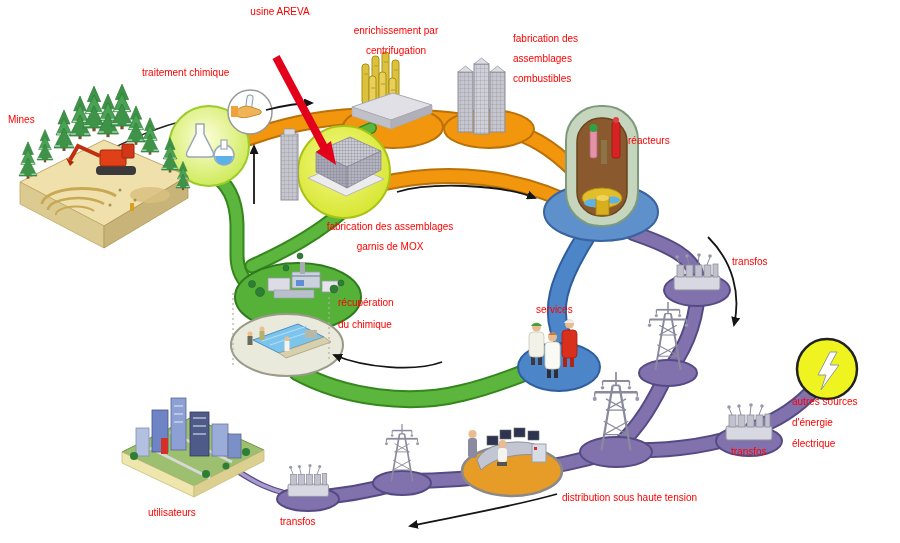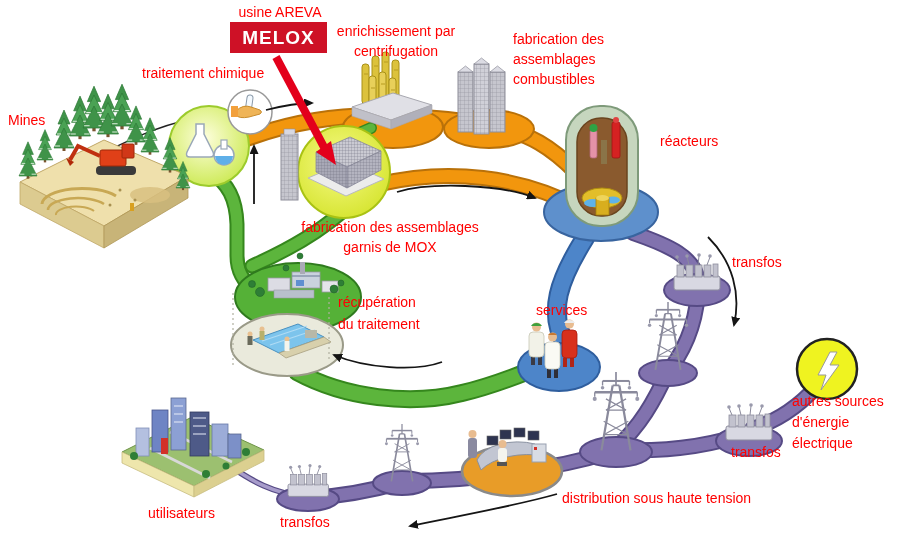--- a/index.html
+++ b/index.html
@@ -1,19 +1,19 @@
 <!DOCTYPE html>
 <html><head>
 <meta charset="utf-8">
 <style>
   html,body{margin:0;padding:0;background:#fff;}
   #stage{position:relative;width:900px;height:543px;background:#ffffff;overflow:hidden;
          font-family:"Liberation Sans", sans-serif;}
   #scene{position:absolute;left:0;top:0;}
-  .lbl{position:absolute;color:#FF0000;font-size:14px;line-height:20px;white-space:pre-line;}
+  .lbl{position:absolute;color:#FF0000;font-size:10px;line-height:20px;white-space:pre-line;}
   .lbl.center{text-align:center;}
   .melox-box{position:absolute;background:#CE1126;color:#fff;display:flex;align-items:center;
              justify-content:center;font-weight:bold;font-size:19px;letter-spacing:1px;}
 </style>
 </head>
 <body>
 
 <div id="stage">
 <svg id="scene" width="900" height="543" viewBox="0 0 900 543">
   <defs>
@@ -359,33 +359,30 @@
 
   <g>
     <line x1="276" y1="57" x2="325" y2="149" stroke="#E3001B" stroke-width="8"></line>
     <polygon points="336,165 316,152 331,141" fill="#E3001B"></polygon>
   </g>
 </svg>
 
 <div class="lbl" style="left:8px;top:110px">Mines</div>
 <div class="lbl" style="left:142px;top:63px">traitement chimique</div>
 <div class="lbl center" style="left:222px;top:2px;width:116px">usine AREVA</div>
-<div class="melox-box" style="left:230px;top:22px;width:97px;height:31px">
-  <span>MELOX</span>
-</div>
 <div class="lbl center" style="left:323px;top:21px;width:146px">enrichissement par
 centrifugation</div>
 <div class="lbl" style="left:513px;top:29px">fabrication des
 assemblages
 combustibles</div>
-<div class="lbl" style="left:660px;top:131px">réacteurs</div>
+<div class="lbl" style="left:628px;top:131px">réacteurs</div>
 <div class="lbl center" style="left:285px;top:217px;width:210px">fabrication des assemblages
 garnis de MOX</div>
 <div class="lbl" style="left:338px;top:292px;line-height:21.5px">récupération
-du traitement</div>
+du chimique</div>
 <div class="lbl" style="left:536px;top:300px">services</div>
 <div class="lbl" style="left:732px;top:252px">transfos</div>
 <div class="lbl" style="left:792px;top:391px;line-height:21px">autres sources
 d'énergie
 électrique</div>
 <div class="lbl" style="left:731px;top:442px">transfos</div>
 <div class="lbl" style="left:562px;top:488px">distribution sous haute tension</div>
 <div class="lbl" style="left:148px;top:503px">utilisateurs</div>
 <div class="lbl" style="left:280px;top:512px">transfos</div>
 </div>

